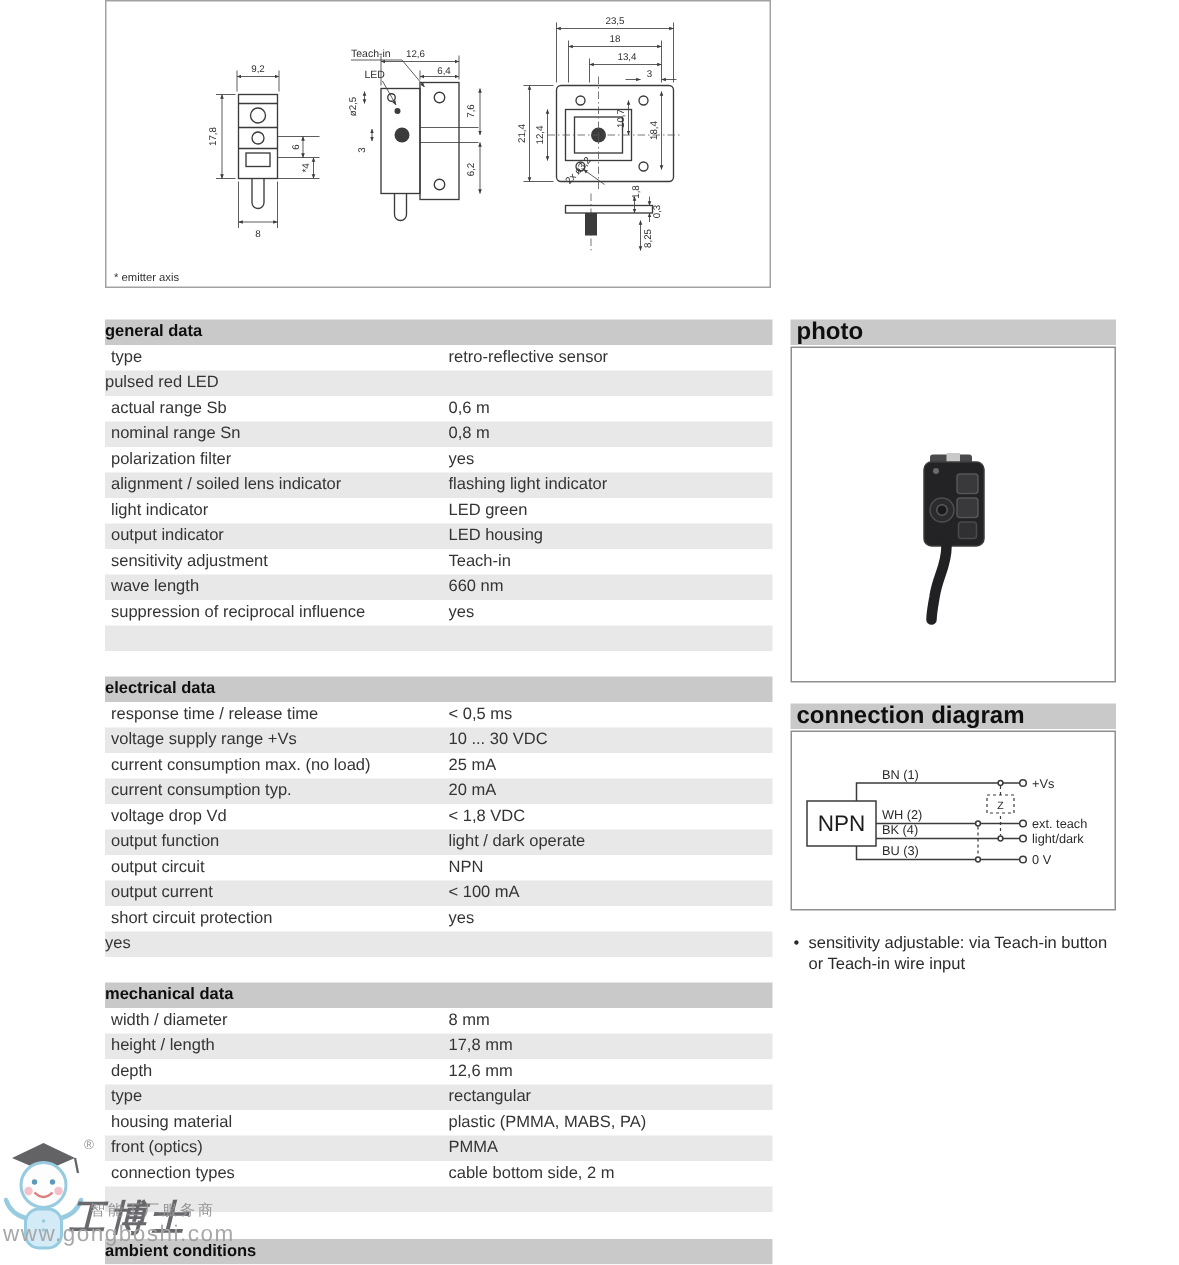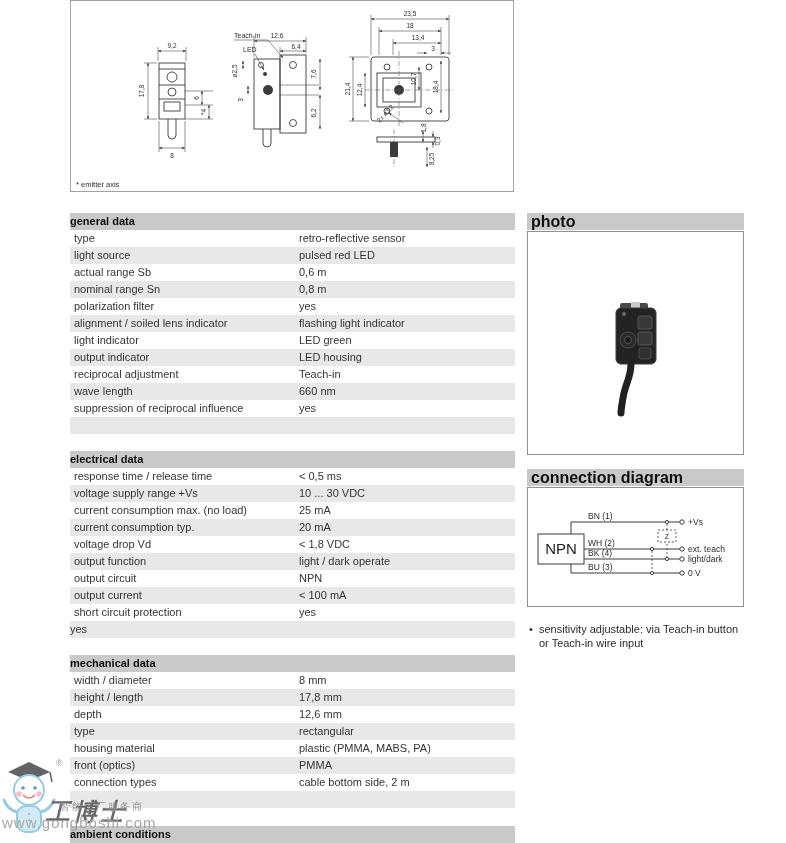--- a/index.html
+++ b/index.html
@@ -188,21 +188,20 @@
   </div>
 
   <div class="sec" style="top:213px">
     <div class="sec-h">general data</div>
     <div class="rows">
         <div class="row">
           <span class="cell-l">type</span>
           <span class="cell-v">retro-reflective sensor</span>
         </div>
         <div class="row">
-          <span class="cell-l">light source</span>
           <span class="cell-v">pulsed red LED</span>
         </div>
         <div class="row">
           <span class="cell-l">actual range Sb</span>
           <span class="cell-v">0,6 m</span>
         </div>
         <div class="row">
           <span class="cell-l">nominal range Sn</span>
           <span class="cell-v">0,8 m</span>
         </div>
@@ -216,21 +215,21 @@
         </div>
         <div class="row">
           <span class="cell-l">light indicator</span>
           <span class="cell-v">LED green</span>
         </div>
         <div class="row">
           <span class="cell-l">output indicator</span>
           <span class="cell-v">LED housing</span>
         </div>
         <div class="row">
-          <span class="cell-l">reciprocal adjustment</span>
+          <span class="cell-l">sensitivity adjustment</span>
           <span class="cell-v">Teach-in</span>
         </div>
         <div class="row">
           <span class="cell-l">wave length</span>
           <span class="cell-v">660 nm</span>
         </div>
         <div class="row">
           <span class="cell-l">suppression of reciprocal influence</span>
           <span class="cell-v">yes</span>
         </div>

